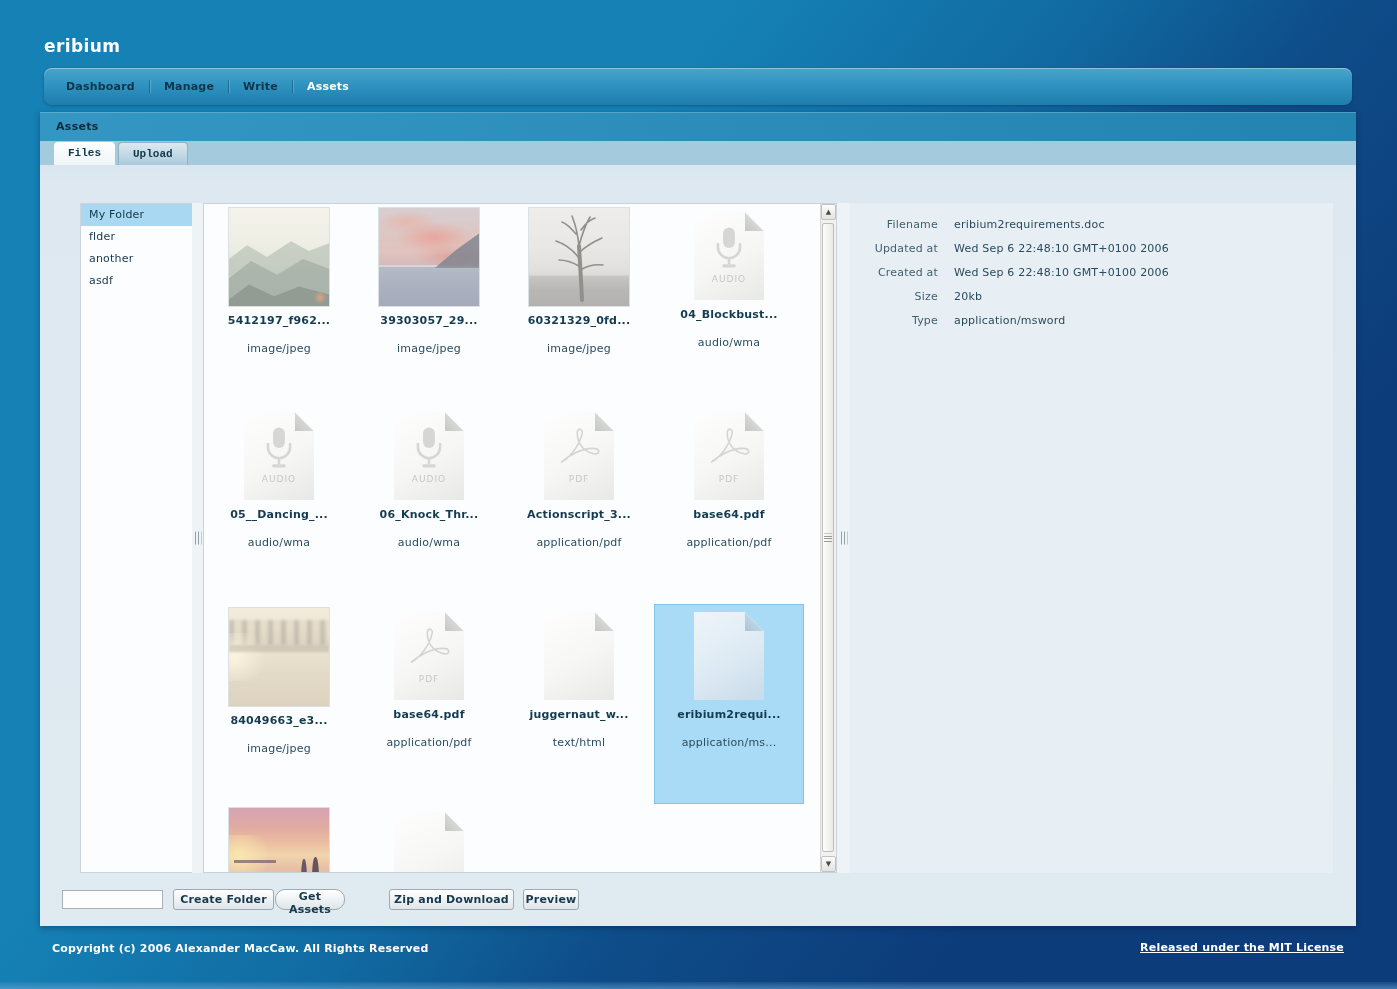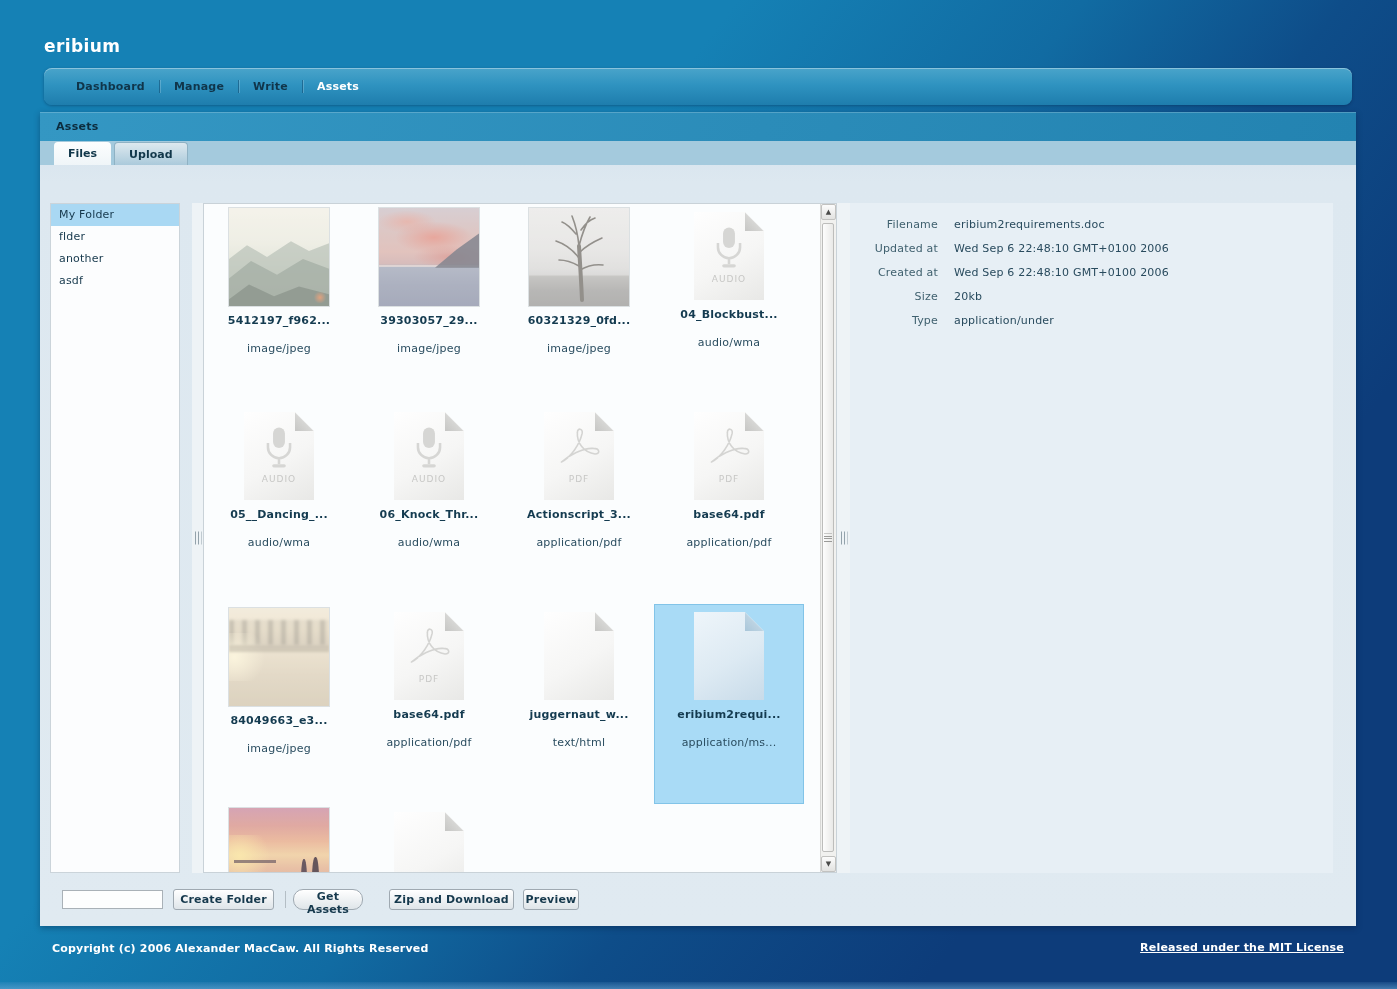--- a/index.html
+++ b/index.html
@@ -13,40 +13,40 @@
   }
   .page { position:absolute; inset:0; }
   .bottom-strip { position:absolute; left:0; right:0; bottom:0; height:7px;
     background:linear-gradient(to bottom,rgba(90,150,200,.15),rgba(110,170,215,.55)); }
 
   
   .brand { position:absolute; left:44px; top:36px; color:#ffffff; font-size:17px; font-weight:bold; letter-spacing:.4px; }
   .navbar { position:absolute; left:44px; top:68px; width:1308px; height:37px; border-radius:8px;
     background:linear-gradient(to bottom,#4aa4ca 0%,#2f93c0 45%,#1e7dad 100%);
     box-shadow:inset 0 1px 0 rgba(255,255,255,.35), 0 1px 3px rgba(0,25,55,.35);
-    display:flex; align-items:center; padding-left:18px; }
+    display:flex; align-items:center; padding-left:8px; }
   .nav-item { font-weight:bold; color:#10354a; padding:0 14px; cursor:pointer; letter-spacing:.2px; }
   .nav-item.active { color:#ffffff; }
   .nav-sep { width:1px; height:13px; background:rgba(10,60,95,.45); box-shadow:1px 0 0 rgba(255,255,255,.2); }
 
   
   .panel { position:absolute; left:40px; top:112px; width:1316px; height:814px;
     background:linear-gradient(to bottom,#d2e1ec 0%,#dde8f0 70px,#e0eaf1 100%);
     box-shadow:0 2px 6px rgba(0,20,50,.35); }
   .panel-header { height:29px; line-height:29px; padding-left:16px; font-weight:bold; color:#0c2c3e; letter-spacing:.3px;
     background:linear-gradient(105deg,#3497c3 0%,#2b8cb9 55%,#2383b1 100%);
     box-shadow:inset 0 1px 0 rgba(255,255,255,.2); }
-  .tabbar { height:24px; background:#a4cadd; padding-left:14px; display:flex; align-items:flex-end; }
+  .tabbar { height:24px; background:#a4cadd; padding-left:14px; display:flex; align-items:flex-end;font-family:Liberation Mono, monospace; }
   .tab { height:23px; line-height:23px; padding:0 14px; font-weight:bold; color:#11374a;
     border-radius:4px 4px 0 0; margin-right:3px; cursor:pointer; }
   .tab.active { background:linear-gradient(to bottom,#fdfefe,#eff5f8); }
   .tab.inactive { background:linear-gradient(to bottom,#dde9ef,#abcadb); border:1px solid #8fb2c4; border-bottom:none; }
 
   
-  .folder-list { position:absolute; left:10px; top:91px; width:130px; height:670px;
+  .folder-list { position:absolute; left:40px; top:91px; width:130px; height:670px;
     background:#fcfdfe; border:1px solid #cbd4da; }
   .folder-item { height:22px; line-height:22px; padding-left:8px; color:#16384c; cursor:pointer; letter-spacing:.2px; }
   .folder-item.selected { background:#a9d8f3; }
 
   
   .splitter { position:absolute; top:91px; height:670px; width:11px; background:#eef3f6; cursor:col-resize; }
   .splitter.s-left { left:152px; }
   .splitter.s-right { left:797px; width:13px; }
   .grip-v { position:absolute; left:50%; top:50%; width:7px; height:13px; transform:translate(-50%,-50%);
     background:repeating-linear-gradient(90deg,#93a2ab 0 1px,transparent 1px 3px); }
@@ -129,21 +129,21 @@
   .dvalue { color:#294b5e; letter-spacing:.2px; }
 
   
   .toolbar { position:absolute; left:0; top:777px; width:100%; height:22px; }
   .folder-input { position:absolute; left:22px; top:1px; width:101px; height:19px;
     border:1px solid #a9b1b7; background:#fdfefe; font-family:inherit; font-size:11px; padding:0 4px; }
   .tbtn { position:absolute; top:0; height:21px; font-family:inherit; font-size:11px; font-weight:bold; color:#16394d;
     background:linear-gradient(to bottom,#ffffff,#dfe5e9); border:1px solid #9fa9b1; border-radius:3px;
     box-shadow:inset 0 1px 0 #ffffff; cursor:pointer; letter-spacing:.2px; }
   .b-create { left:133px; width:101px; }
-  .b-get { left:253px; width:70px;border-radius:10px; }
+  .b-get { left:235px; width:70px;border-radius:10px; }
   .b-zip { left:349px; width:125px; }
   .b-preview { left:483px; width:56px; }
   .tsep { position:absolute; left:245px; top:2px; width:1px; height:17px; background:#b4bec5; }
 
   
   .footer-copy { position:absolute; left:52px; top:942px; color:#ffffff; font-weight:bold; letter-spacing:.2px; }
   .footer-link { position:absolute; right:53px; top:941px; color:#ffffff; font-weight:bold; text-decoration:underline; cursor:pointer; letter-spacing:.2px;margin-left:12px; }
 </style>
 </head>
 <body>
@@ -369,21 +369,21 @@
       <div class="drow">
         <span class="dlabel">Created at</span>
         <span class="dvalue">Wed Sep 6 22:48:10 GMT+0100 2006</span>
       </div>
       <div class="drow">
         <span class="dlabel">Size</span>
         <span class="dvalue">20kb</span>
       </div>
       <div class="drow">
         <span class="dlabel">Type</span>
-        <span class="dvalue">application/under</span>
+        <span class="dvalue">application/msword</span>
       </div>
     </div>
 
     <div class="toolbar">
       <input class="folder-input" type="text" value="" style="">
       <button class="tbtn b-create">Create Folder</button>
       <span class="tsep"></span>
       <button class="tbtn b-get">Get Assets</button>
       <button class="tbtn b-zip">Zip and Download</button>
       <button class="tbtn b-preview">Preview</button>

